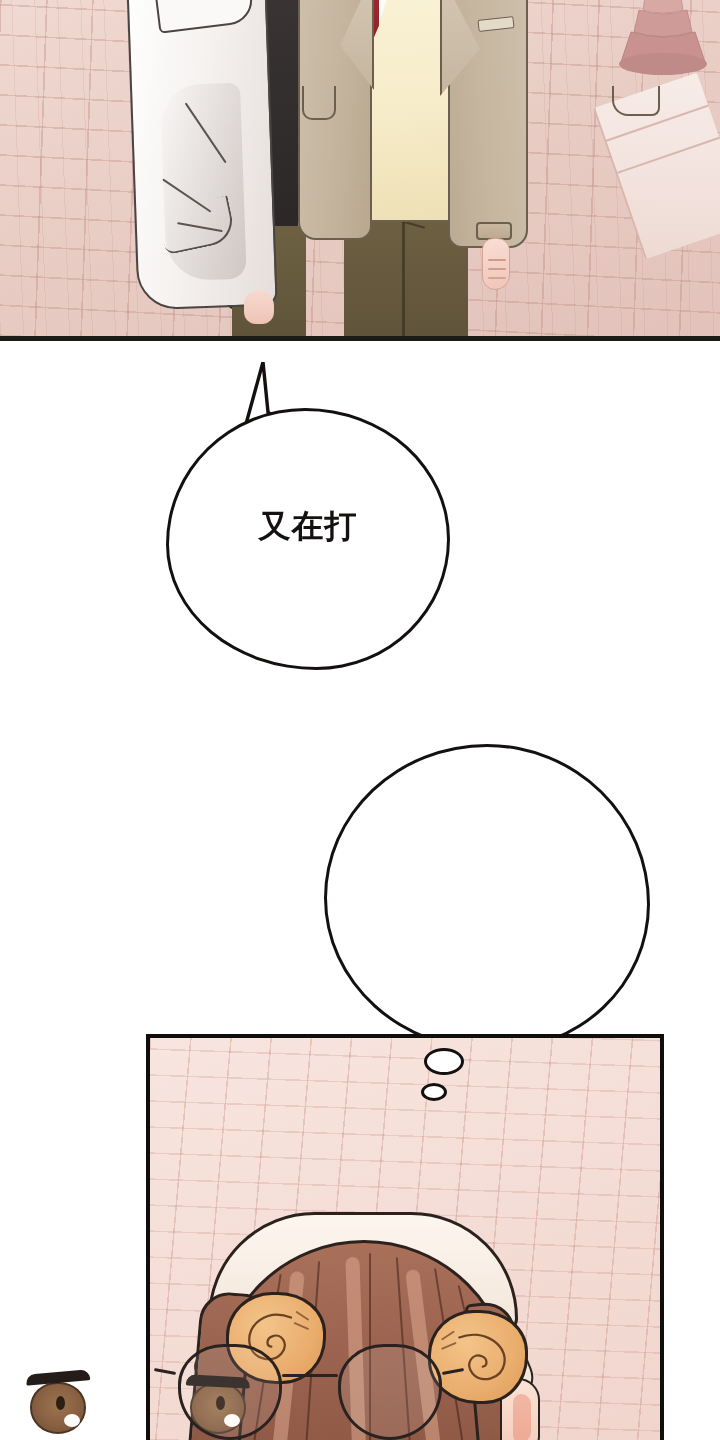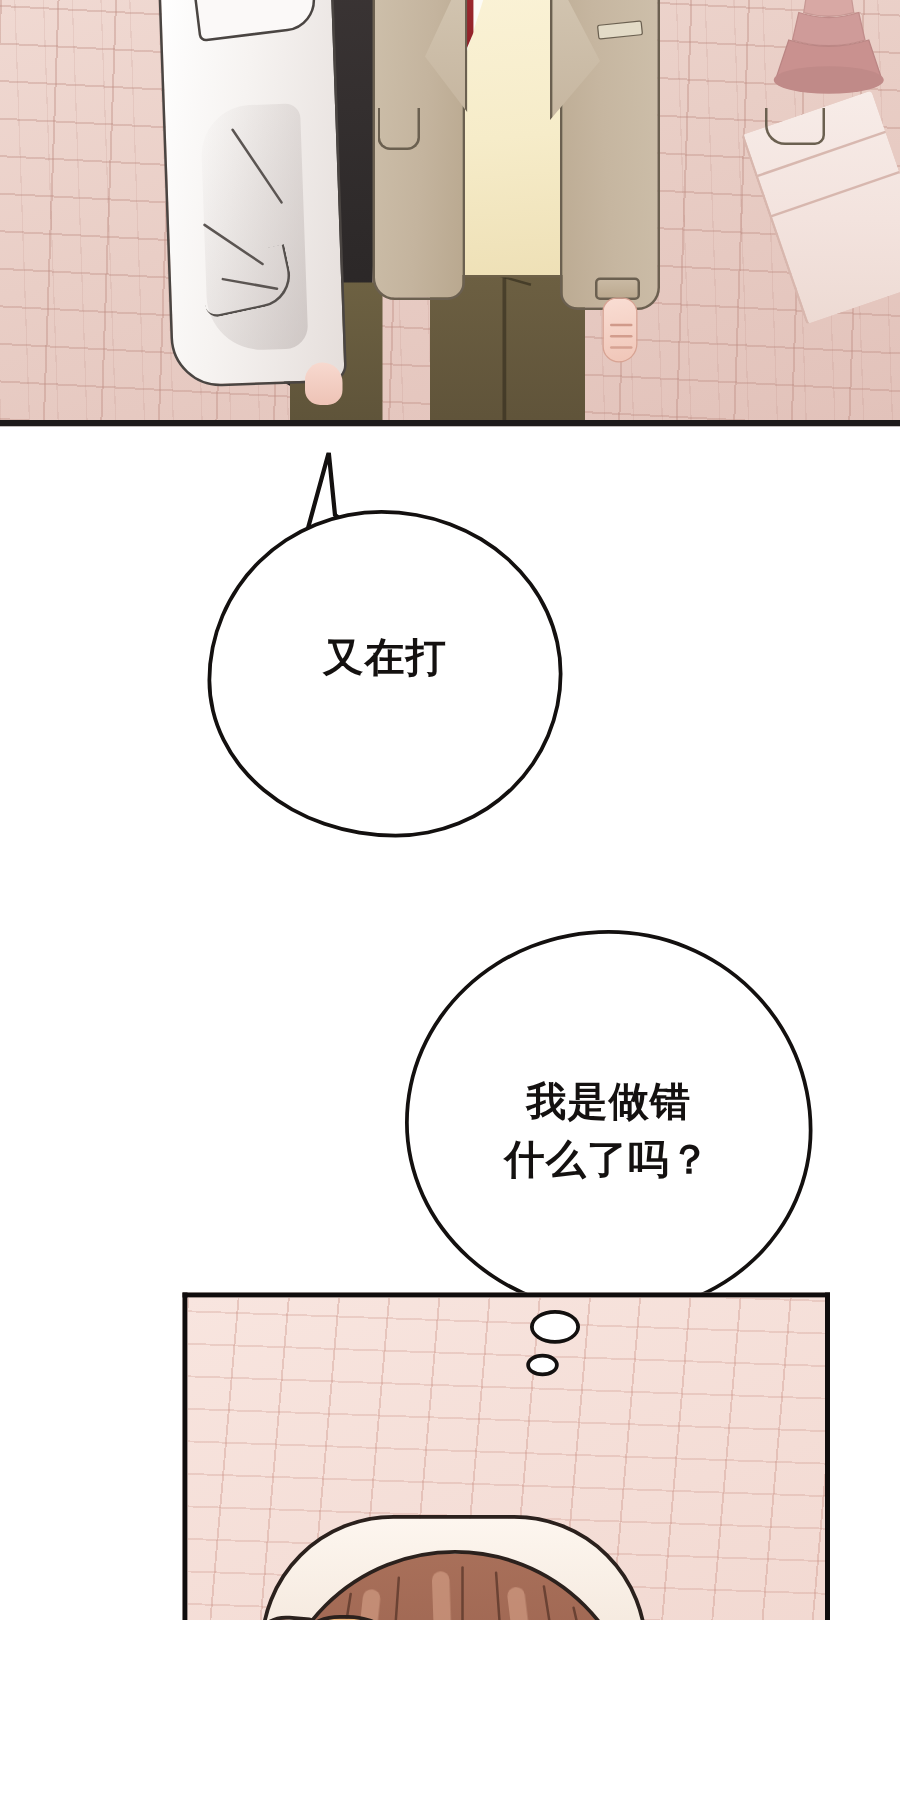--- a/index.html
+++ b/index.html
@@ -4,21 +4,21 @@
 <style>
   * { box-sizing: border-box; margin: 0; padding: 0; }
   html, body {
     width: 720px; height: 1440px;
     background: #ffffff;
     font-family: "Liberation Sans", "DejaVu Sans", sans-serif;
     overflow: hidden;
   }
   #page {
     position: relative;
-    width: 720px; height: 1296px;
+    width: 720px; height: 1440px;
     background: #ffffff;
     overflow: hidden;
   }
 
   
   .panel-top {
     position: absolute;
     left: 0; top: 0;
     width: 720px; height: 341px;
     overflow: hidden;
@@ -459,24 +459,20 @@
       <path d="M2 62 L19 0 L24 50 L34 58 Z" fill="#ffffff" stroke="#13100f" stroke-width="3.4" stroke-linejoin="miter"></path>
     </svg>
     <div class="body"></div>
     <div class="txt">
       <div class="l1">又在打</div>
     </div>
   </div>
 
   <div class="bubble2">
     <div class="body"></div>
-    <div class="txt">
-      <div class="l1">我是做错</div>
-      <div class="l2">什么了吗？</div>
-    </div>
   </div>
 
   <div class="panel-bottom">
     <div class="pave2">
       <div class="base"></div>
       <div class="lines"></div>
     </div>
 
     <div class="girl">
       <div class="bun-ear l"></div>

